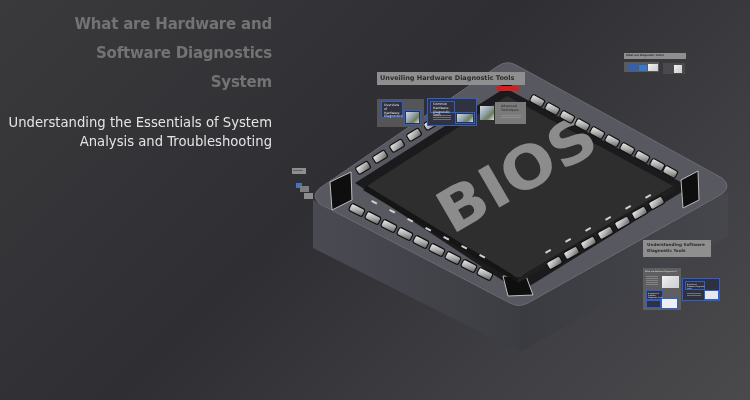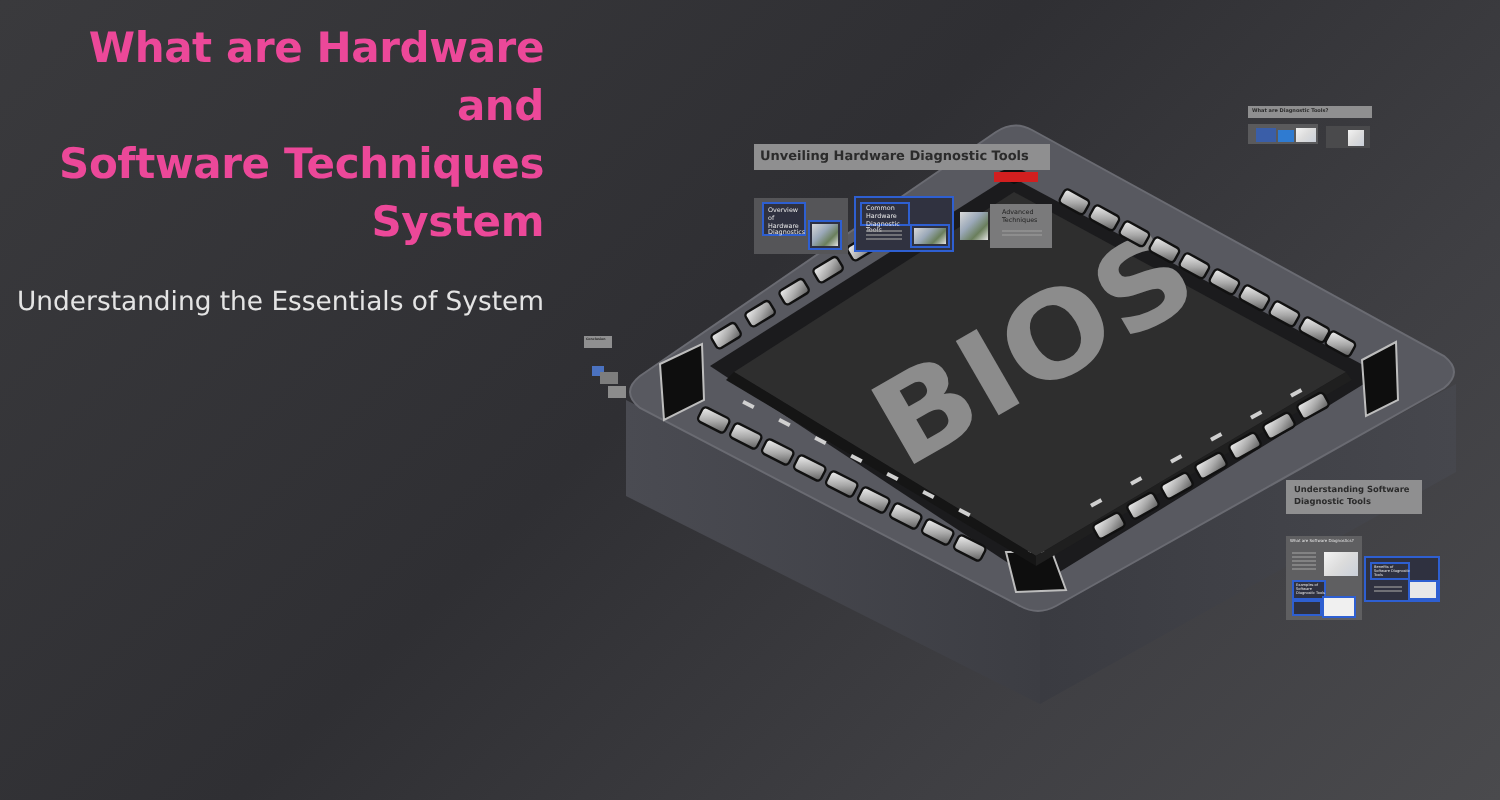--- a/index.html
+++ b/index.html
@@ -1,42 +1,43 @@
 <!DOCTYPE html>
 <html><head>
 <meta charset="utf-8">
 <style>
   html,body{margin:0;padding:0;}
   body{width:750px;height:400px;overflow:hidden;position:relative;
     background:linear-gradient(135deg,#3a3a3d 0%,#2f2f33 45%,#3f3f43 75%,#4a4a4d 100%);
     font-family:"DejaVu Sans","Liberation Sans",sans-serif;}
   .title-block{position:absolute;right:478px;top:10px;width:270px;text-align:right;color:#fff;}
-  .title{font-family:"DejaVu Sans",sans-serif;font-weight:bold;font-size:21px;line-height:29px;margin:0;color:#ec4899;letter-spacing:-0.2px;}
+  .title{font-family:"DejaVu Sans",sans-serif;font-weight:bold;font-size:15px;line-height:29px;margin:0;color:#737373;letter-spacing:-0.2px;}
   .subtitle{margin-top:16px;font-family:"DejaVu Sans",sans-serif;font-size:13.2px;line-height:19px;color:#e4e4e4;}
   .stage{position:absolute;left:0;top:0;width:750px;height:400px;}
   .frame{position:absolute;background:#6d6d6f;box-sizing:border-box;}
   .frame-title{position:absolute;background:#8f8f90;color:#2b2b2b;font-weight:bold;font-family:"DejaVu Sans",sans-serif;box-sizing:border-box;white-space:nowrap;overflow:hidden;}
   .card{position:absolute;border:1.5px solid #2e5fd1;background:#2f3140;box-sizing:border-box;}
   .card-label{position:absolute;color:#e8e8e8;font-size:3.2px;line-height:3.8px;}
   .thumb{position:absolute;background:linear-gradient(135deg,#d9d9d9,#9aa8b8 40%,#6a7f5c 70%,#e3e3e3);}
   .thumb.light{background:linear-gradient(135deg,#f3f3f3,#dcdcdc 50%,#c9cfd9);}
   .lines{position:absolute;background:repeating-linear-gradient(180deg,#9a9a9a 0 1px,transparent 1px 2px);opacity:.6;}
   .red{position:absolute;background:#d21f1f;}
 </style>
 </head>
 <body>
 
 <div class="title-block">
   <div class="title">
     <div>What are Hardware and</div>
-    <div>Software Techniques</div>
+    <div>Software Diagnostics</div>
     <div>System</div>
   </div>
   <div class="subtitle">
     <div>Understanding the Essentials of System</div>
+    <div>Analysis and Troubleshooting</div>
   </div>
 </div>
 
 <svg class="stage" viewBox="0 0 750 400" width="750" height="400">
   <defs>
     <linearGradient id="pinG" x1="0" y1="0" x2="1" y2="1">
       <stop offset="0" stop-color="#f4f4f4"></stop>
         <stop offset="0.55" stop-color="#a8a8a8"></stop>
         <stop offset="1" stop-color="#5a5a5a"></stop>
     </linearGradient>

